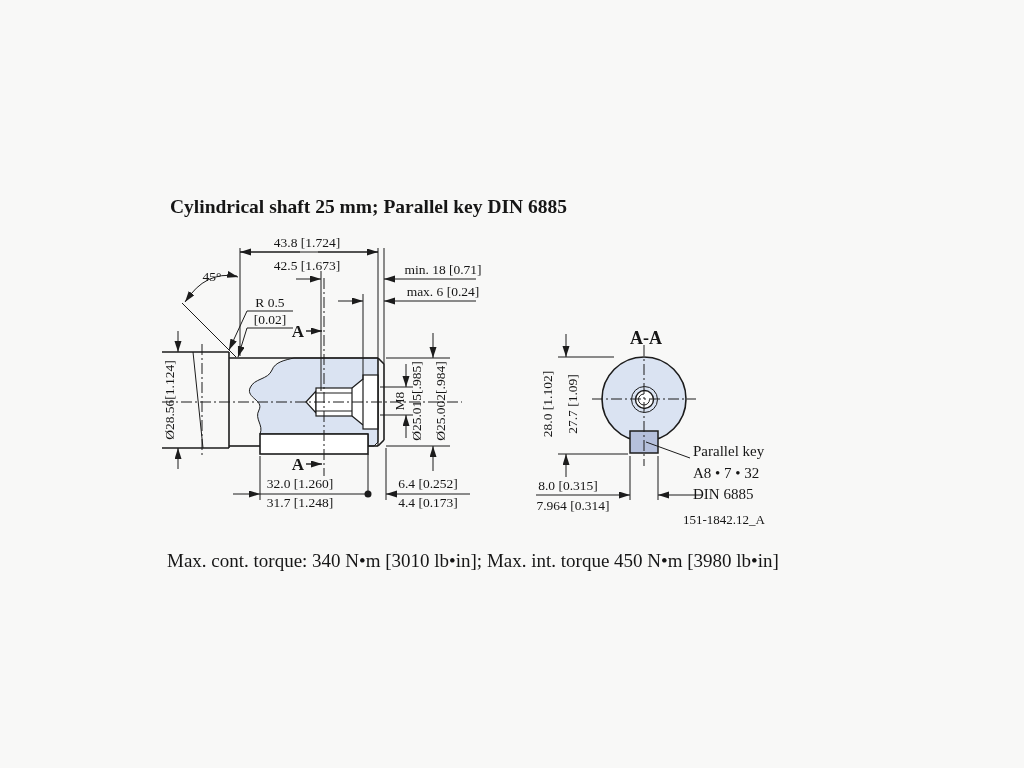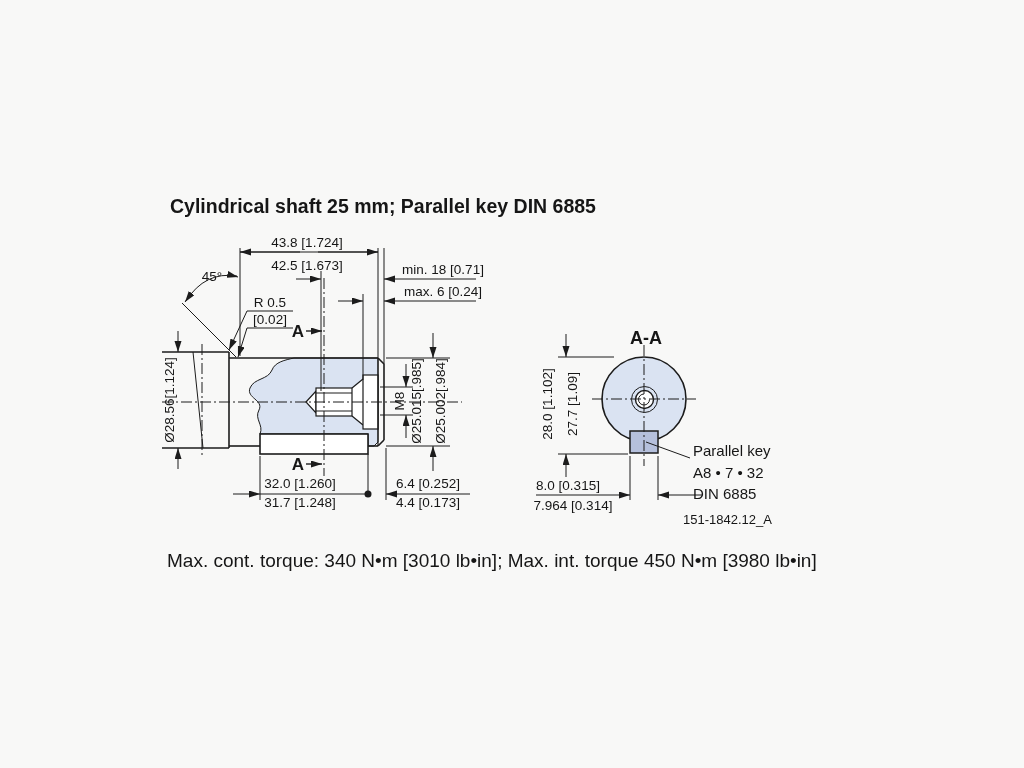--- a/index.html
+++ b/index.html
@@ -1,17 +1,17 @@
 <!DOCTYPE html>
 <html><head>
 <meta charset="utf-8">
 <style>
   html,body{margin:0;padding:0;background:#f8f8f7;}
   .page{position:relative;width:840px;height:768px;background:#f8f8f7;overflow:hidden;
-        font-family:Liberation Sans, sans-serif;}
+        font-family:Liberation Serif, serif;}
   svg text{fill:#161616;}
   .t-title{font-size:19.5px;font-weight:bold;}
   .t-footer{font-size:19px;}
   .t-dim{font-size:13.5px;}
   .t-note{font-size:15px;}
   .t-marker{font-size:17px;font-weight:bold;}
   .t-sect{font-size:18px;font-weight:bold;}
   .t-dwg{font-size:13px;}
   .ol{stroke:#1c1c1c;stroke-width:1.6;fill:none;}
   .ol2{stroke:#1c1c1c;stroke-width:1.2;fill:none;}

